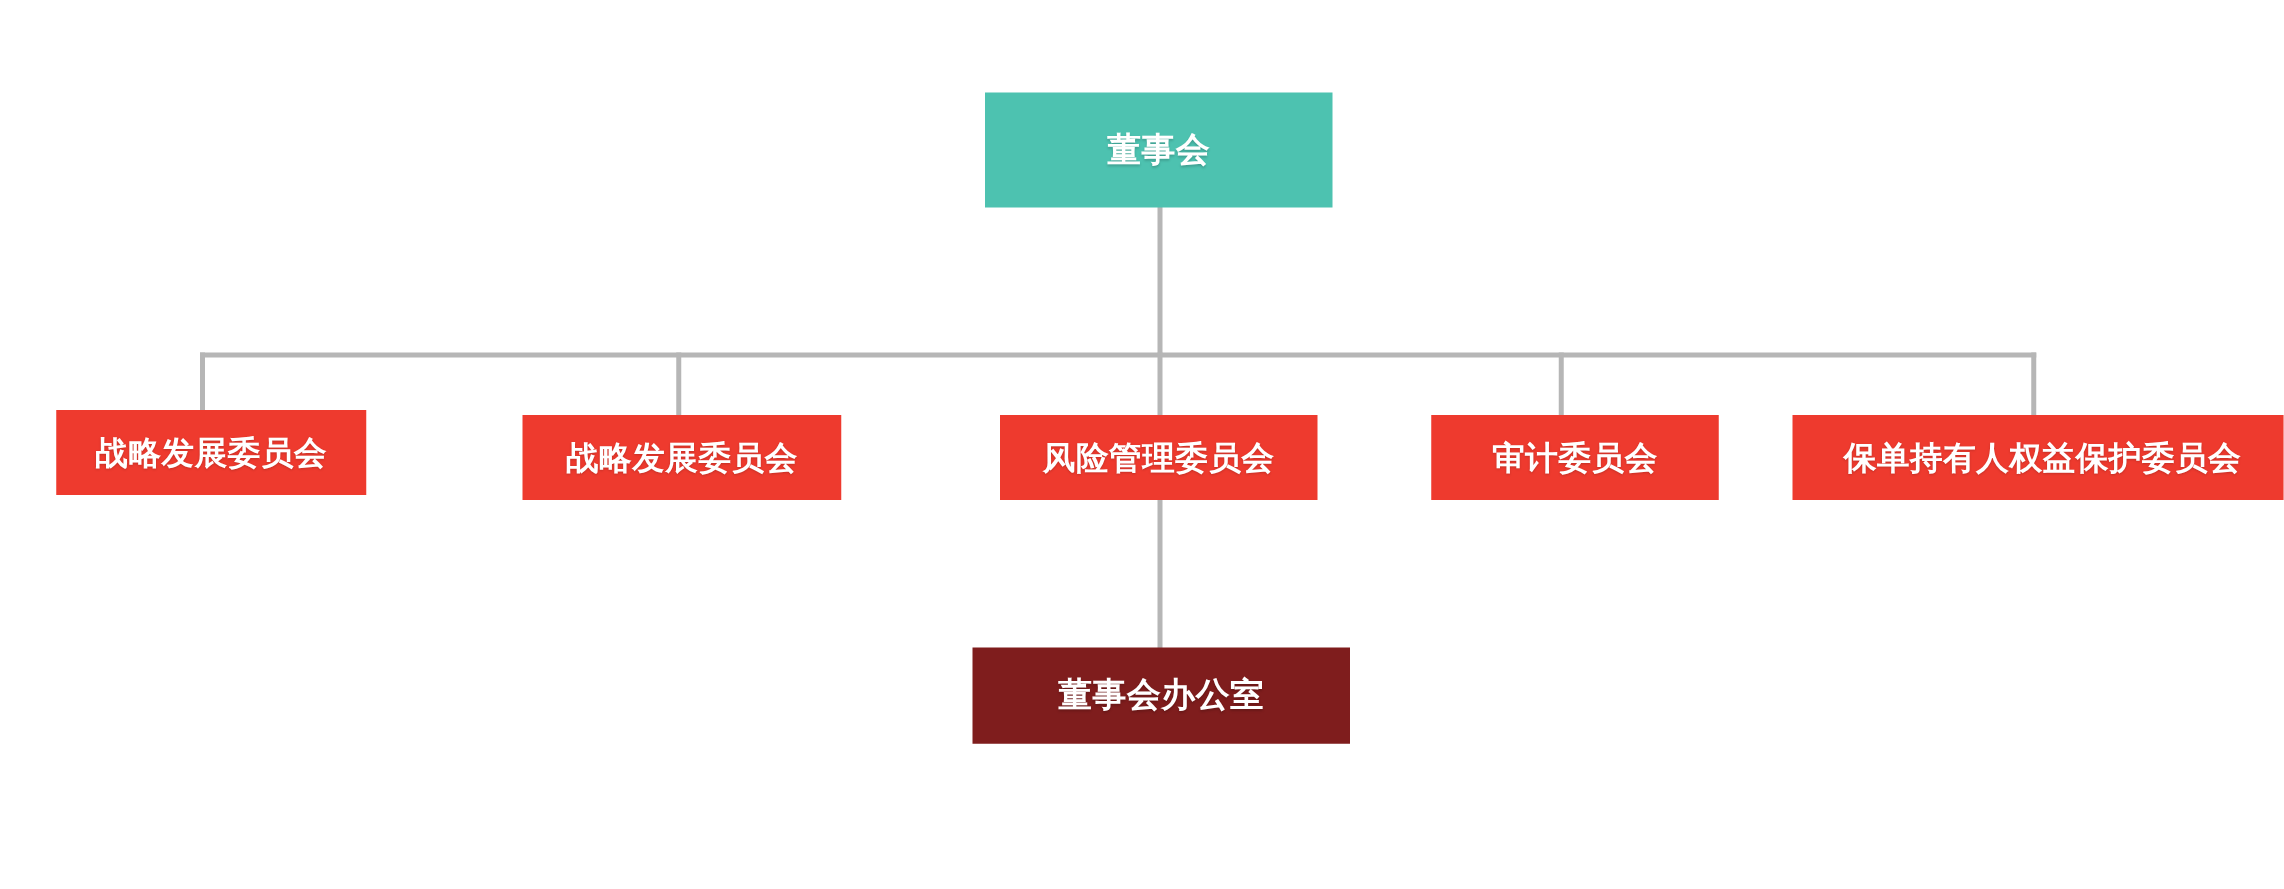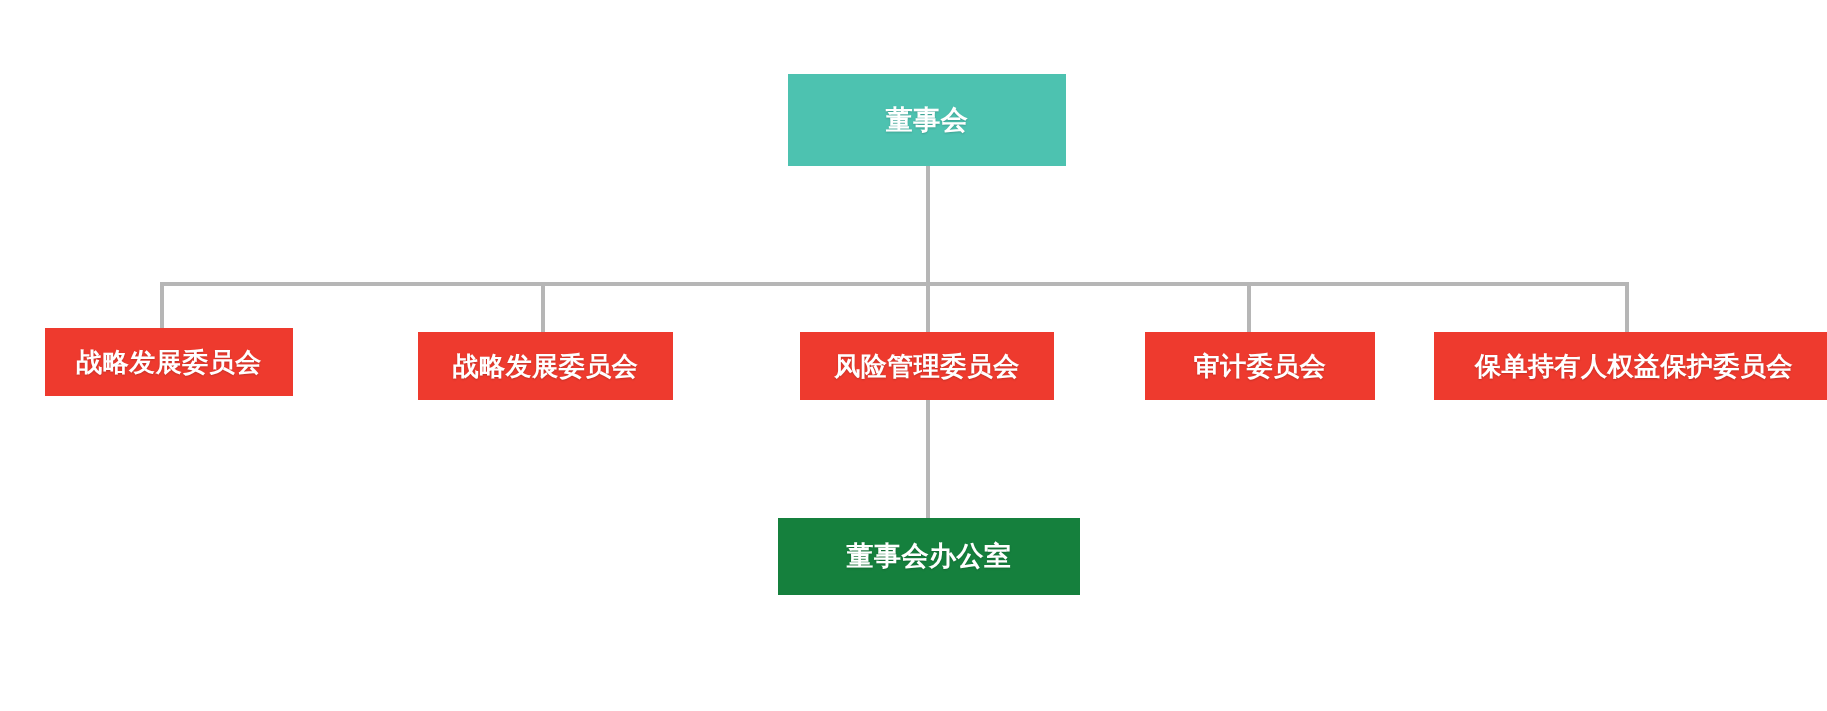--- a/index.html
+++ b/index.html
@@ -45,21 +45,21 @@
 
   .node-root {
     background: #4dc2b0;
     font-size: 27px;
   }
   .node-committee {
     background: #ee3a2e;
     font-size: 26px;
   }
   .node-office {
-    background: #15803d;
+    background: #7f1d1d;
     font-size: 27px;
   }
 </style>
 </head>
 <body>
 
 <div id="chart-canvas">
 
   <div class="conn conn-v" style="left:926px; top:158px; height:126px;"></div>
 

